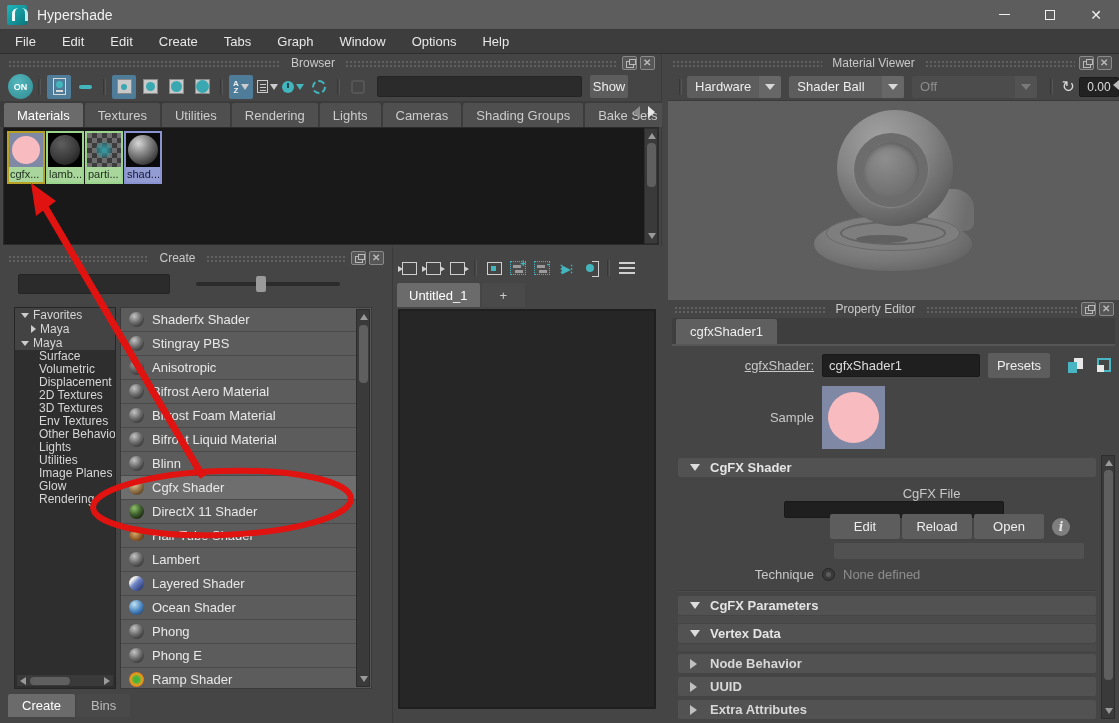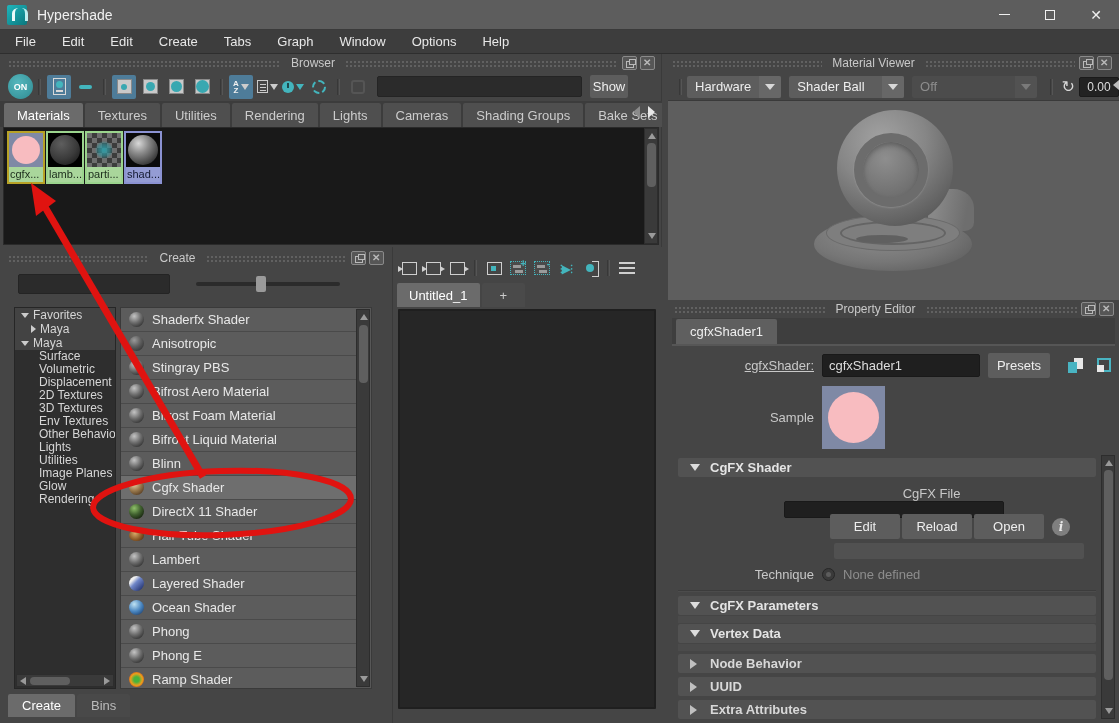--- a/index.html
+++ b/index.html
@@ -419,26 +419,26 @@
     </div>
 
     <div class="shaderlist">
       <div style="margin-right:14px;">
 
       <div class="shader-row">
             <span class="orb icon-gray"></span>
             <span>Shaderfx Shader</span>
           </div>
           <div class="shader-row">
+            <span class="orb icon-gray"></span>
+            <span>Stingray PBS</span>
+          </div>
+          <div class="shader-row">
             <span class="orb icon-dim"></span>
             <span>Anisotropic</span>
-          </div>
-          <div class="shader-row">
-            <span class="orb icon-gray"></span>
-            <span>Stingray PBS</span>
           </div>
           <div class="shader-row">
             <span class="orb icon-gray"></span>
             <span>Bifrost Aero Material</span>
           </div>
           <div class="shader-row">
             <span class="orb icon-gray"></span>
             <span>Bifrost Foam Material</span>
           </div>
           <div class="shader-row">

